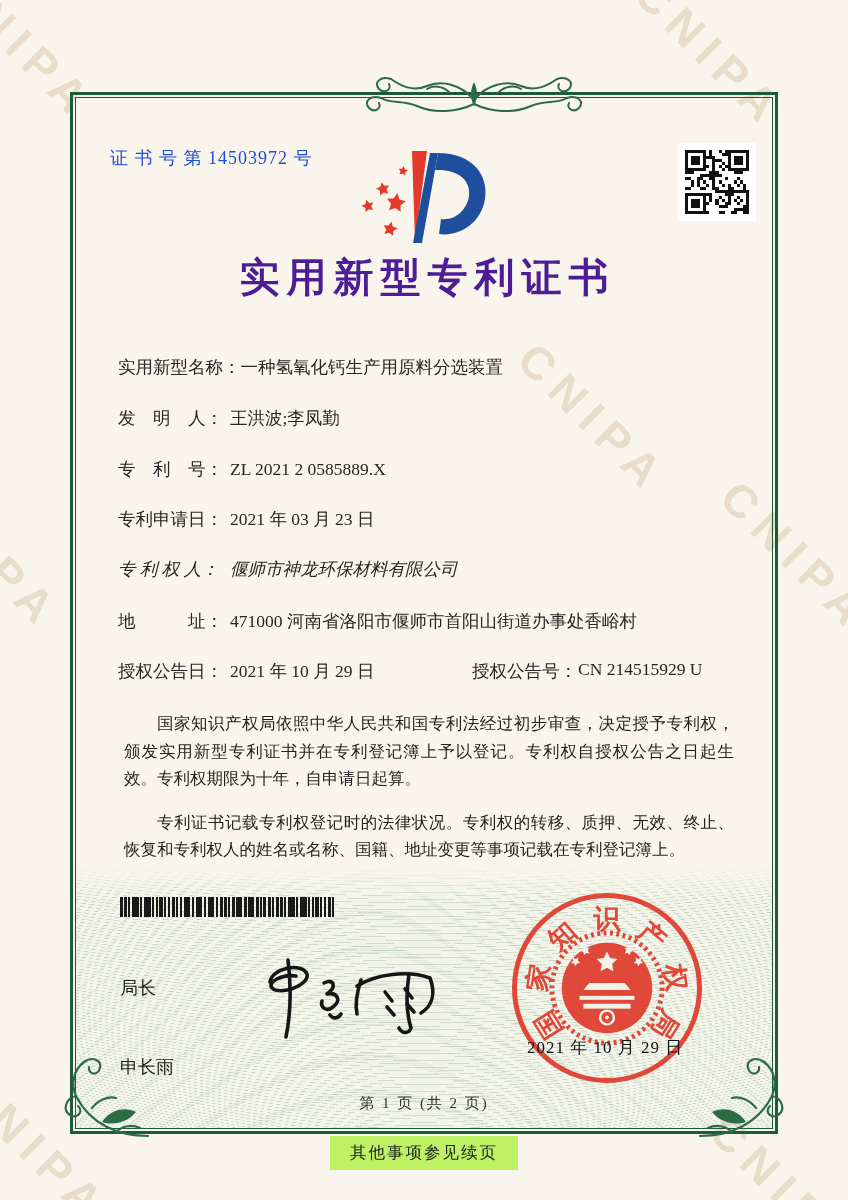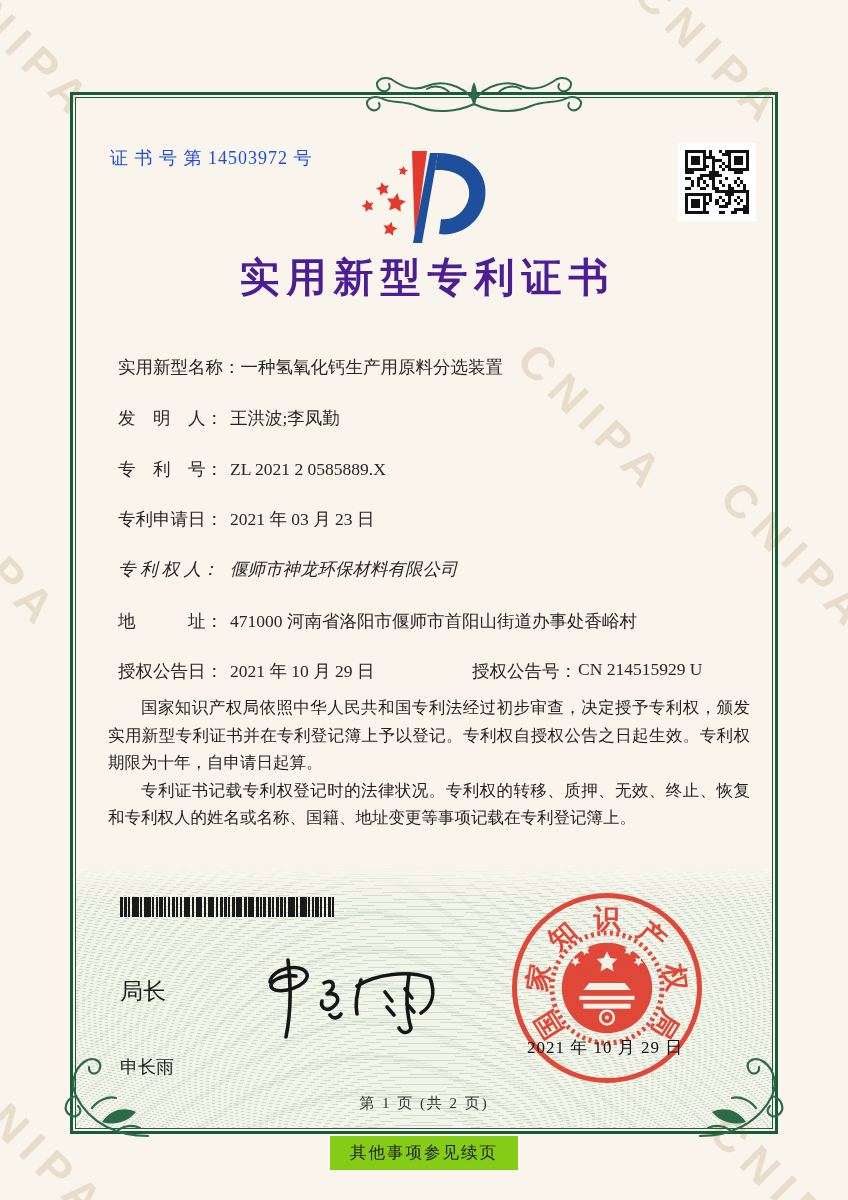--- a/index.html
+++ b/index.html
@@ -27,41 +27,41 @@
   .qr-wrap{position:absolute;left:678px;top:143px;width:78px;height:78px;background:#fff;
       display:flex;align-items:center;justify-content:center;}
   .title{position:absolute;left:0;right:0;top:250px;text-align:center;font-size:40px;font-weight:bold;
       letter-spacing:7px;text-indent:7px;color:#4c1d95;}
   .frow{position:absolute;left:118px;white-space:nowrap;font-size:17.5px;color:#262626;}
   .frow .lab{display:inline-block;min-width:112px;}
   .frow .g2lab{position:absolute;left:337px;display:inline-block;min-width:122px;margin-left:17px;}
   .frow .g2val{position:absolute;left:460px;}
   .paras{position:absolute;left:108px;top:694px;width:642px;font-size:16.5px;line-height:27.6px;
       text-align:justify;color:#1f1f1f;}
-  .paras p{margin:0;text-indent:2em;}
+  .paras p{margin:16px;text-indent:2em;}
   .barcode{position:absolute;left:120px;top:897px;width:216px;height:20px;
       background-image:
         repeating-linear-gradient(90deg,#191919 0 2px, rgba(0,0,0,0) 2px 4px),
         repeating-linear-gradient(90deg,#191919 0 1px, rgba(0,0,0,0) 1px 6px),
         repeating-linear-gradient(90deg,#191919 0 3px, rgba(0,0,0,0) 3px 13px);}
-  .signer-title{position:absolute;left:120px;top:976px;font-size:23px;color:#1d1d1d;}
+  .signer-title{position:absolute;left:120px;top:976px;font-size:18px;color:#1d1d1d;}
   .signer-name{position:absolute;left:120px;top:1009px;font-size:18px;color:#1d1d1d;margin-top:46px;}
   .signature{position:absolute;left:258px;top:950px;}
   
   .seal{position:absolute;left:512px;top:893px;width:190px;height:190px;box-sizing:border-box;
       border:5px solid #df3b2b;border-radius:50%;z-index:4;opacity:0.93;mix-blend-mode:multiply;}
   .seal-char{position:absolute;left:50%;top:50%;font-size:27px;font-weight:bold;color:#df3b2b;
       font-family:"Liberation Serif","DejaVu Serif",serif;}
   .seal-emblem{position:absolute;left:50%;top:50%;transform:translate(-50%,-50%);}
   .seal-date{position:absolute;left:505px;top:1036px;width:200px;text-align:center;z-index:5;
       font-size:17px;letter-spacing:1px;color:#101010;}
   .page-info{position:absolute;left:0;right:0;top:1094px;text-align:center;font-size:15px;
       letter-spacing:2px;color:#333;}
   .note-box{position:absolute;left:330px;top:1136px;width:188px;height:34px;line-height:34px;
-      background:#84cc16;text-align:center;font-size:16.5px;letter-spacing:2px;color:#222;z-index:4;}
+      background:#bef264;text-align:center;font-size:16.5px;letter-spacing:2px;color:#222;z-index:4;}
   .ornament{position:absolute;z-index:3;}
 </style>
 </head>
 <body>
 
 <div class="page">
 
   <div class="wm" style="left:-28px;top:-42px;">CNIPA</div>
   <div class="wm" style="left:662px;top:-34px;">CNIPA</div>
   <div class="wm" style="left:545px;top:332px;">CNIPA</div>

